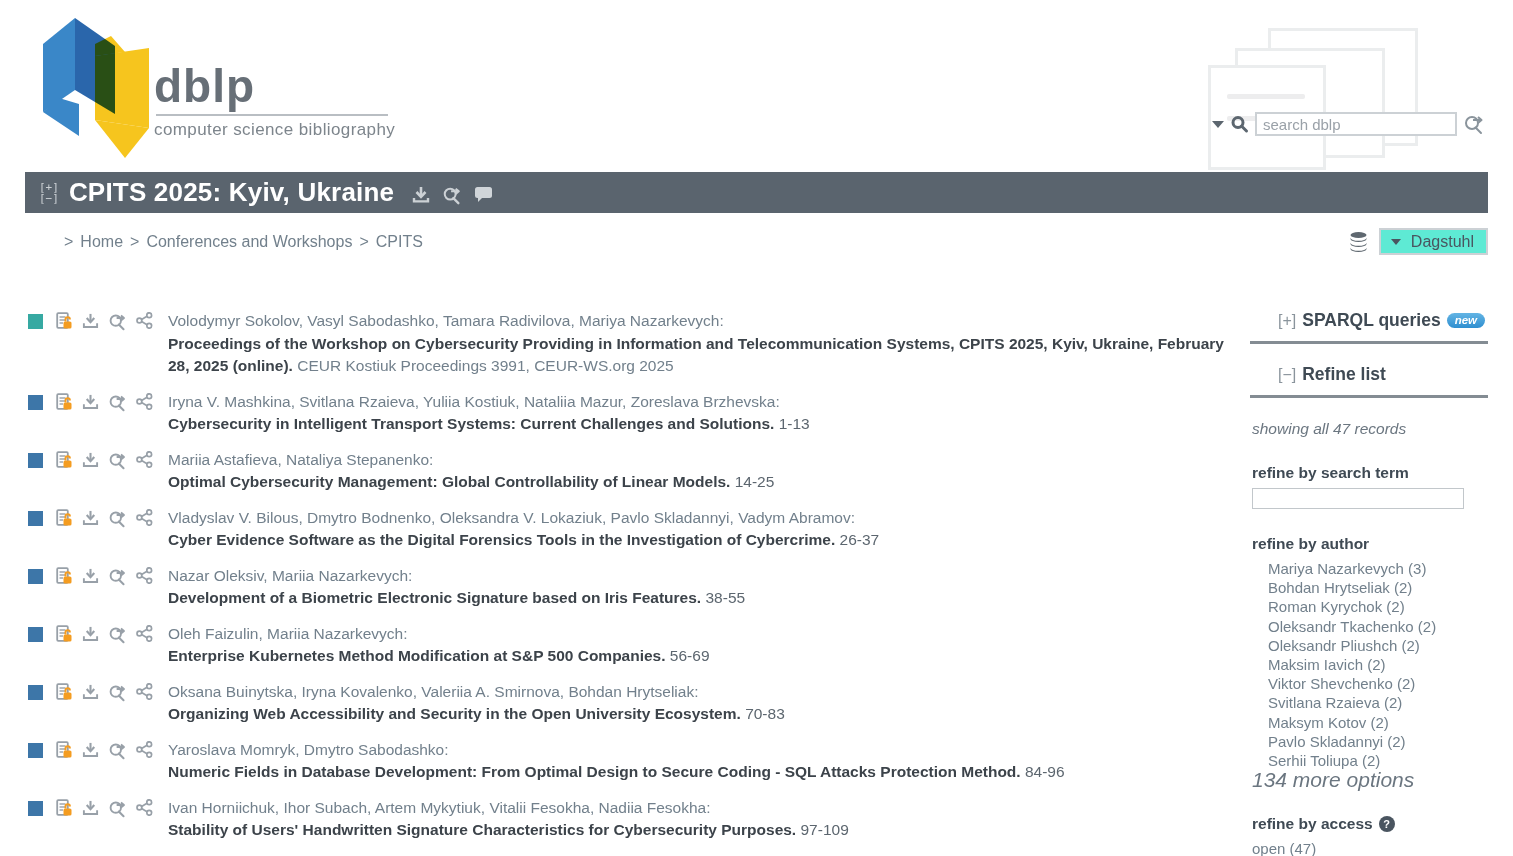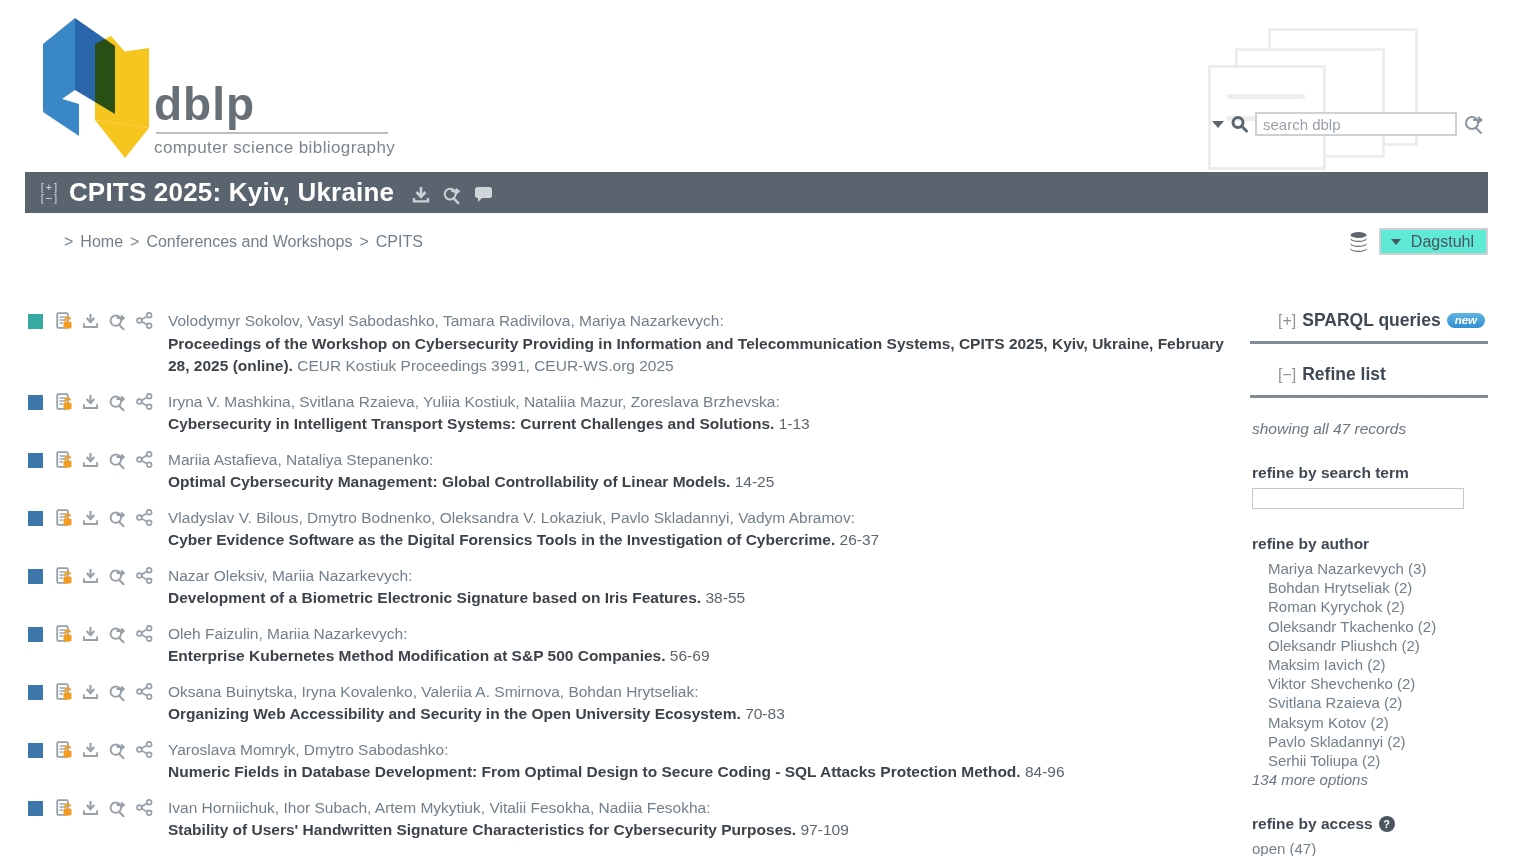--- a/index.html
+++ b/index.html
@@ -8,21 +8,21 @@
     --badge1:#63b4e4; --badge2:#2f8fd0;
   }
   *{margin:0;padding:0;box-sizing:border-box;}
   html,body{width:1513px;height:856px;overflow:hidden;background:#fff;
     font-family:"Liberation Sans","DejaVu Sans",sans-serif;color:#555;}
   a{text-decoration:none;cursor:pointer;}
   .page{position:relative;width:1513px;height:856px;}
 
   
   .header{position:relative;height:172px;}
-  .logo-wrap{position:absolute;left:28px;top:8px;display:flex;align-items:flex-end;}
+  .logo-wrap{position:absolute;left:28px;top:8px;display:flex;align-items:center;}
   .logo-svg{width:122px;height:150px;}
   .logo-textblock{margin-left:4px;margin-top:38px;}
   .logo-name{font-size:46px;font-weight:bold;color:#676f77;line-height:44px;letter-spacing:1px;}
   .logo-rule{width:232px;height:2px;background:#b9bec3;margin:6px 0 4px 2px;}
   .logo-tagline{font-size:17px;color:#7d858c;letter-spacing:.4px;}
 
   .paper-stack{position:absolute;top:0;left:0;width:100%;height:100%;pointer-events:none;}
   .paper{position:absolute;background:#fff;border:3px solid #ebedee;}
   .paper .pline{position:absolute;left:14%;height:5px;background:#ededee;border-radius:2px;}
 
@@ -73,21 +73,21 @@
   .side-rule{height:3px;background:#848c93;margin-bottom:2px;}
   .new-badge{display:inline-block;background:linear-gradient(var(--badge1),var(--badge2));
     color:#fff;font-style:italic;font-weight:bold;font-size:11.5px;border-radius:9px;
     padding:1px 8px 2px;margin-left:6px;vertical-align:2px;}
   .showing{font-style:italic;color:#6b7680;font-size:15.5px;margin:22px 0 0 2px;}
   .refine-h{font-weight:bold;color:var(--heading);font-size:15.5px;margin:26px 0 6px 2px;
     display:flex;align-items:center;gap:6px;}
   .refine-input{width:212px;height:21px;border:1px solid #c2c7cb;outline:none;margin-left:2px;}
   .author-list{margin:2px 0 0 18px;}
   .author-list a{display:block;color:var(--link);font-size:15px;line-height:19.2px;}
-  .more-options{font-style:italic;color:#6b7680;font-size:15px;line-height:19.2px;margin-left:2px;}
+  .more-options{font-style:italic;color:#6b7680;font-size:21px;line-height:19.2px;margin-left:2px;}
   .access-list a{display:block;color:var(--link);font-size:15px;line-height:19.2px;margin-left:2px;}
   .q-icon{width:16px;height:16px;border-radius:50%;background:#4a5560;color:#fff;font-size:11px;
     font-weight:bold;display:inline-flex;align-items:center;justify-content:center;}
 </style>
 </head>
 <body>
 
 <div class="page">
 
   <div class="header">

